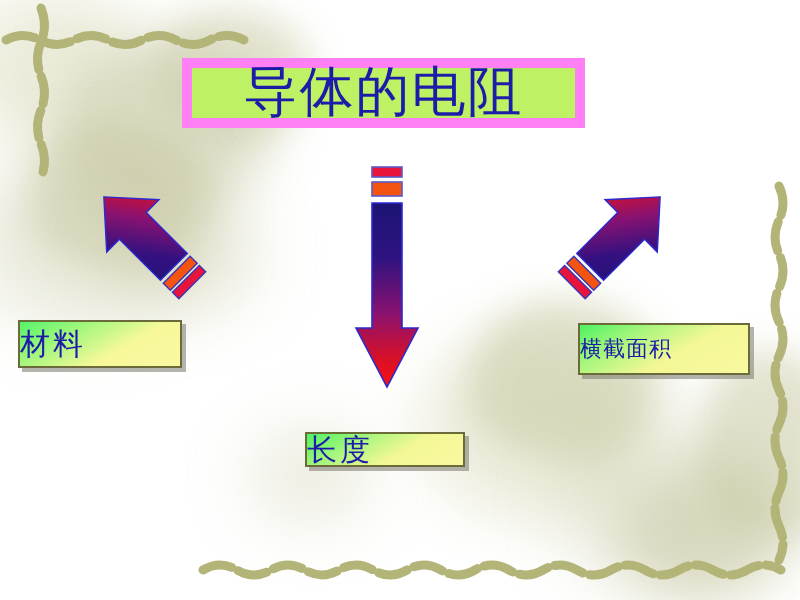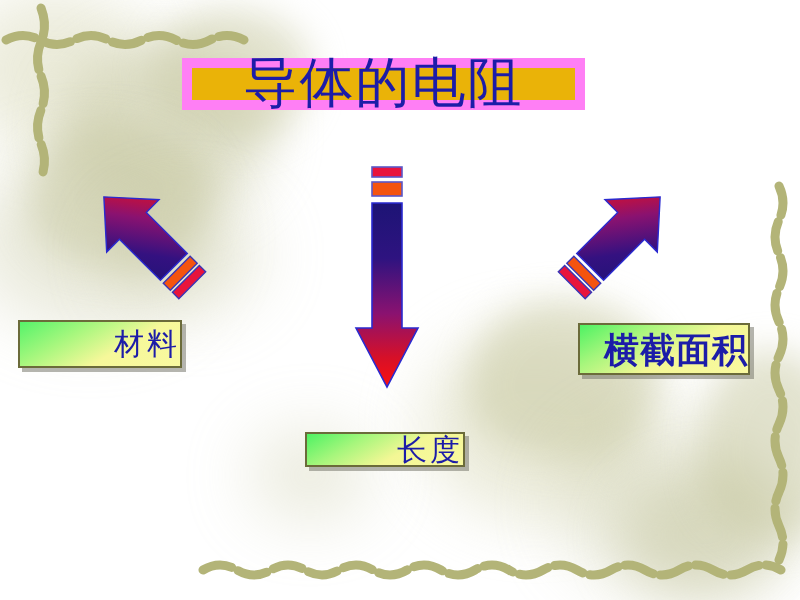--- a/index.html
+++ b/index.html
@@ -47,23 +47,23 @@
 
   
   .wave { position: absolute; pointer-events: none; }
 
   
   #title-box {
     position: absolute;
     left: 182px;
     top: 58px;
     width: 403px;
-    height: 52px;
+    height: 70px;
     box-sizing: border-box;
-    background: #eab308;
+    background: #bef264;
     border: 10px solid #ff7ff5;
     display: flex;
     align-items: center;
     justify-content: center;
     text-align: right;
   }
   #title-text {
     font-family: "DejaVu Serif", serif;
     font-size: 54px;
     line-height: 1;
@@ -73,21 +73,21 @@
     transform: translateY(-1px);
   }
 
   
   .label-box {
     position: absolute;
     box-sizing: border-box;
     border: 2px solid #6b6b3a;
     display: flex;
     align-items: center;
-    justify-content: flex-end;
+    justify-content: flex-start;
     box-shadow: 4px 4px 0 rgba(120,120,110,0.55);
   }
   .label-box .label-text {
     font-family: "DejaVu Serif", serif;
     color: #1c1ca8;
     white-space: nowrap;
     line-height: 1;
   }
 
   #box-material {
@@ -99,21 +99,21 @@
   #box-length {
     left: 305px; top: 432px; width: 160px; height: 35px;
     background: linear-gradient(150deg, #4ef263 0%, #a6f67c 30%, #f3f795 60%, #f9f9a0 100%);
   }
   #box-length .label-text { font-size: 30px; letter-spacing: 3px; }
 
   #box-area {
     left: 578px; top: 323px; width: 172px; height: 52px;
     background: linear-gradient(150deg, #4ef263 0%, #a6f67c 28%, #f3f795 58%, #f9f9a0 100%);
   }
-  #box-area .label-text { font-size: 35px; letter-spacing: 1px; font-weight: bold; }
+  #box-area .label-text { font-size: 22px; letter-spacing: 1px; }
 
   
   .arrow { position: absolute; pointer-events: none; }
 </style>
 </head>
 <body>
 
 <div id="slide">
 
   <div class="bg-layer">

